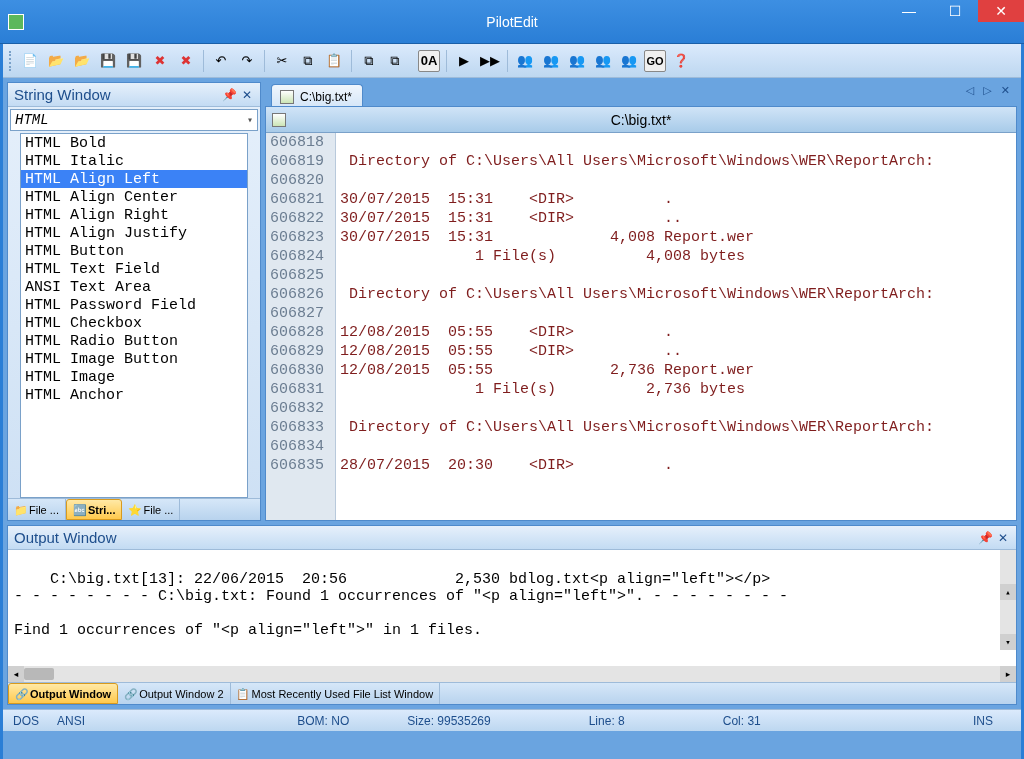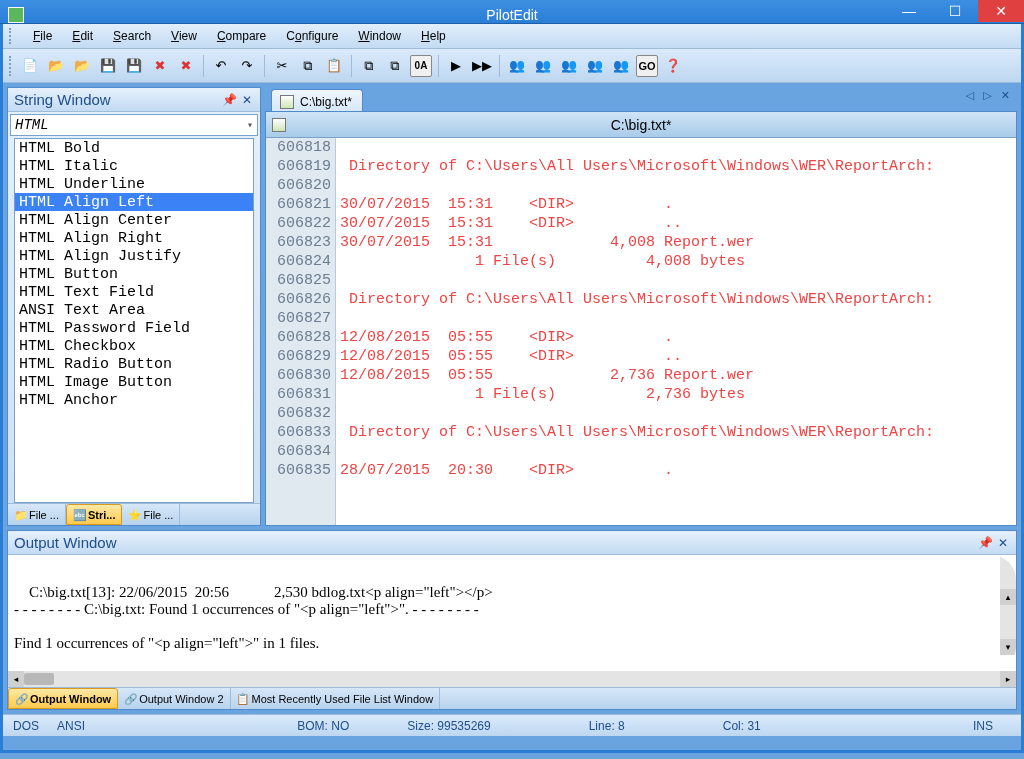--- a/index.html
+++ b/index.html
@@ -1,57 +1,57 @@
 <!DOCTYPE html>
 <html><head>
 <meta charset="utf-8">
 <style>
 * { box-sizing: border-box; margin: 0; padding: 0; }
 html, body { width: 1024px; height: 759px; font-family: Tahoma, Arial, sans-serif; font-size: 12px; background: #6aa4e0; overflow: hidden; }
-.title-bar { height: 24px; background: linear-gradient(#3d8fe2,#2a7ed6); color: #fff; display: flex; align-items: flex-end; position: relative; border-bottom: 1px solid #1a5fa8; }
+.title-bar { height: 44px; background: linear-gradient(#3d8fe2,#2a7ed6); color: #fff; display: flex; align-items: center; position: relative; border-bottom: 1px solid #1a5fa8; }
 .title-bar .app-icon { width: 16px; height: 16px; background: #5cb85c; margin: 0 8px; border: 1px solid #fff; }
 .title-bar .title { position: absolute; left: 50%; transform: translateX(-50%); font-size: 14px; }
 .win-controls { position: absolute; right: 0; top: 0; display: flex; height: 22px; }
 .win-btn { width: 46px; height: 22px; display: flex; align-items: center; justify-content: center; color: #fff; font-family: Arial; font-size: 14px; }
 .win-btn.close { background: #e04040; }
 .menu-bar { height: 25px; background: linear-gradient(#e1eefb,#c3dbf3); display: flex; align-items: center; padding: 0 6px; gap: 12px; border-bottom: 1px solid #9ebbd9; }
 .menu-bar .grip { width: 4px; height: 16px; border-left: 2px dotted #7aa1c9; margin-right: 4px; }
 .menu-item { padding: 2px 4px; cursor: default; }
 .menu-item u { text-decoration: underline; }
 .toolbar { height: 34px; background: linear-gradient(#dbeafc,#bdd7f0); display: flex; align-items: center; padding: 0 6px; gap: 4px; border-bottom: 1px solid #9ebbd9; }
 .toolbar .grip { width: 4px; height: 20px; border-left: 2px dotted #7aa1c9; margin-right: 2px; }
 .tb-btn { width: 22px; height: 22px; display: flex; align-items: center; justify-content: center; border-radius: 2px; font-size: 13px; }
 .tb-sep { width: 1px; height: 22px; background: #9ebbd9; margin: 0 2px; }
 .main-area { display: flex; height: 443px; background: #6aa4e0; padding: 4px 4px 0 4px; gap: 4px; }
 .string-window { width: 254px; background: linear-gradient(#e6f0fb,#cde0f4); border: 1px solid #4f8acb; display: flex; flex-direction: column; }
 .panel-title { height: 24px; display: flex; align-items: center; padding: 0 6px; font-size: 15px; color: #1e4e8c; background: linear-gradient(#e6f0fb,#c3dbf3); border-bottom: 1px solid #9ebbd9; }
 .panel-title .spacer { flex: 1; }
 .panel-title .pin, .panel-title .x { width: 14px; text-align: center; color: #1e4e8c; font-size: 12px; margin-left: 4px; }
 .combo { margin: 2px; height: 22px; border: 1px solid #7aa1c9; background: #fff; display: flex; align-items: center; padding: 0 4px; font-family: 'Courier New', monospace; font-size: 14px; font-style: italic; }
 .combo .arrow { margin-left: auto; font-size: 10px; color: #555; }
-.string-list { flex: 1; background: #fff; overflow: hidden; border: 1px solid #7aa1c9; margin: 0 6px; font-family: 'Courier New', monospace; font-size: 15px; }
+.string-list { flex: 1; background: #fff; overflow: hidden; border: 1px solid #7aa1c9; margin: 0 12px; font-family: 'Courier New', monospace; font-size: 15px; }
 .string-list .row { padding: 1px 4px; white-space: nowrap; cursor: default; height: 18px; line-height: 18px; }
 .string-list .row.selected { background: #3b82f6; color: #fff; }
 .bottom-tabs { display: flex; height: 22px; background: linear-gradient(#d6e7f8,#b8d3ee); border-top: 1px solid #9ebbd9; }
 .btab { display: flex; align-items: center; padding: 0 6px; font-size: 11px; border-right: 1px solid #9ebbd9; gap: 3px; }
 .btab.active { background: linear-gradient(#ffe9a6,#ffc94d); border: 1px solid #d89a1e; border-radius: 3px 3px 0 0; font-weight: bold; }
 .btab .ico { display: inline-block; width: 12px; height: 12px; }
 .editor-panel { flex: 1; display: flex; flex-direction: column; }
 .editor-tabbar { height: 24px; display: flex; align-items: flex-end; background: #6aa4e0; position: relative; }
 .editor-tab { height: 22px; background: linear-gradient(#f0f6fd,#d6e7f8); border: 1px solid #4f8acb; border-bottom: none; border-radius: 4px 4px 0 0; padding: 2px 10px 0 8px; display: flex; align-items: center; gap: 6px; font-size: 12px; margin-left: 6px; }
 .editor-tab .doc-ico { width: 14px; height: 14px; background: linear-gradient(#fff,#cce5b5); border: 1px solid #777; }
 .editor-tabbar .right-ctrls { position: absolute; right: 4px; top: 2px; font-size: 11px; color: #1e4e8c; letter-spacing: 3px; }
 .editor-body { flex: 1; background: #fff; border: 1px solid #4f8acb; display: flex; flex-direction: column; overflow: hidden; }
 .doc-header { height: 26px; background: linear-gradient(#d0e4f7,#a8cbe9); display: flex; align-items: center; justify-content: center; font-size: 14px; border-bottom: 1px solid #7aa1c9; position: relative; }
 .doc-header .doc-ico { position: absolute; left: 6px; width: 14px; height: 14px; background: linear-gradient(#fff,#cce5b5); border: 1px solid #777; }
 .editor-content { flex: 1; display: flex; font-family: 'Courier New', monospace; font-size: 15px; overflow: hidden; background: #fff; }
-.gutter { background: #e0e8f0; border-right: 1px solid #b8c9db; color: #6b7d91; text-align: right; padding: 0 4px; line-height: 19px; width: 70px; }
-.code { flex: 1; white-space: pre; line-height: 19px; padding-left: 4px; overflow: hidden; color: #ef4444; }
+.gutter { background: #e0e8f0; border-right: 1px solid #b8c9db; color: #6b7d91; text-align: left; padding: 0 4px; line-height: 19px; width: 70px; }
+.code { flex: 1; white-space: pre; line-height: 19px; padding-left: 4px; overflow: hidden; color: #7f1d1d; }
 .output-panel { margin: 4px; border: 1px solid #4f8acb; background: #fff; height: 180px; display: flex; flex-direction: column; }
-.output-content { flex: 1; font-family: Liberation Serif, serif; font-size: 15px; padding: 12px 6px; white-space: pre; overflow: hidden; position: relative; border-radius: 25px; }
+.output-content { flex: 1; font-family: Liberation Mono, monospace; font-size: 15px; padding: 4px 6px; white-space: pre; overflow: hidden; position: relative; }
 .vscroll { position: absolute; right: 0; top: 0; bottom: 16px; width: 16px; background: #e4e4e4; }
 .vscroll .up, .vscroll .down { height: 16px; display: flex; align-items: center; justify-content: center; background: #d0d0d0; font-size: 9px; }
 .vscroll .down { position: absolute; bottom: 0; width: 100%; }
 .hscroll { height: 16px; background: #e4e4e4; display: flex; }
 .hscroll .left, .hscroll .right { width: 16px; display: flex; align-items: center; justify-content: center; background: #d0d0d0; font-size: 9px; }
 .hscroll .track { flex: 1; position: relative; }
 .hscroll .thumb { position: absolute; left: 0; width: 30px; top: 2px; bottom: 2px; background: #b8b8b8; border-radius: 2px; }
 .output-tabs { height: 22px; display: flex; background: linear-gradient(#d6e7f8,#b8d3ee); border-top: 1px solid #9ebbd9; }
 .status-bar { height: 22px; background: linear-gradient(#dbeafc,#bdd7f0); display: flex; align-items: center; padding: 0 10px; font-size: 12px; color: #1e4e8c; border-top: 1px solid #9ebbd9; }
 .status-bar .cell { margin-right: 18px; }
@@ -66,52 +66,41 @@
   <div class="title">PilotEdit</div>
   <div class="win-controls">
     <div class="win-btn">—</div>
     <div class="win-btn">☐</div>
     <div class="win-btn close">✕</div>
   </div>
 </div>
 
 <div class="outer-frame">
 
-<div class="menu-bar">
-  <div class="grip"></div>
-  <span class="menu-item"><u>F</u>ile</span>
-  <span class="menu-item"><u>E</u>dit</span>
-  <span class="menu-item"><u>S</u>earch</span>
-  <span class="menu-item"><u>V</u>iew</span>
-  <span class="menu-item"><u>C</u>ompare</span>
-  <span class="menu-item">C<u>o</u>nfigure</span>
-  <span class="menu-item"><u>W</u>indow</span>
-  <span class="menu-item"><u>H</u>elp</span>
-</div>
 
 <div class="toolbar" id="toolbar">
   <div class="grip"></div>
 <div class="tb-btn">📄</div>
       <div class="tb-btn">📂</div>
       <div class="tb-btn">📂</div>
       <div class="tb-btn">💾</div>
       <div class="tb-btn">💾</div>
       <div class="tb-btn" style="color: rgb(221, 51, 51);">✖</div>
       <div class="tb-btn" style="color: rgb(221, 51, 51);">✖</div>
       <div class="tb-sep"></div>
       <div class="tb-btn">↶</div>
       <div class="tb-btn">↷</div>
       <div class="tb-sep"></div>
       <div class="tb-btn">✂</div>
       <div class="tb-btn">⧉</div>
       <div class="tb-btn">📋</div>
       <div class="tb-sep"></div>
       <div class="tb-btn">⧉</div>
       <div class="tb-btn">⧉</div>
-      <div class="tb-btn" style="font-size: 10px; font-weight: bold; border: 1px solid rgb(136, 136, 136); background: rgb(240, 240, 240);">0A</div>
+      <div class="tb-btn" style="font-size: 13px; font-weight: bold; border: 1px solid rgb(136, 136, 136); background: rgb(240, 240, 240); margin-left: 8px;">0A</div>
       <div class="tb-sep"></div>
       <div class="tb-btn">▶</div>
       <div class="tb-btn">▶▶</div>
       <div class="tb-sep"></div>
       <div class="tb-btn">👥</div>
       <div class="tb-btn">👥</div>
       <div class="tb-btn">👥</div>
       <div class="tb-btn">👥</div>
       <div class="tb-btn">👥</div>
       <div class="tb-btn" style="font-size: 11px; font-weight: bold; border: 1px solid rgb(136, 136, 136); background: rgb(240, 240, 240);">GO</div>
@@ -126,32 +115,32 @@
       <span class="pin">📌</span>
       <span class="x">✕</span>
     </div>
     <div class="combo">
       <span>HTML</span>
       <span class="arrow">▾</span>
     </div>
     <div class="string-list" id="string-list">
           <div class="row">HTML Bold</div>
           <div class="row">HTML Italic</div>
-          <div class="row">HTML Underline</div>
           <div class="row selected">HTML Align Left</div>
           <div class="row">HTML Align Center</div>
           <div class="row">HTML Align Right</div>
           <div class="row">HTML Align Justify</div>
           <div class="row">HTML Button</div>
           <div class="row">HTML Text Field</div>
           <div class="row">ANSI Text Area</div>
           <div class="row">HTML Password Field</div>
           <div class="row">HTML Checkbox</div>
           <div class="row">HTML Radio Button</div>
           <div class="row">HTML Image Button</div>
+          <div class="row">HTML Image</div>
           <div class="row">HTML Anchor</div>
         </div>
     <div class="bottom-tabs" id="sw-tabs">
           <div class="btab">
             <span class="ico">📁</span>
             <span>File ...</span>
           </div>
           <div class="btab active">
             <span class="ico">🔤</span>
             <span>Stri...</span>

